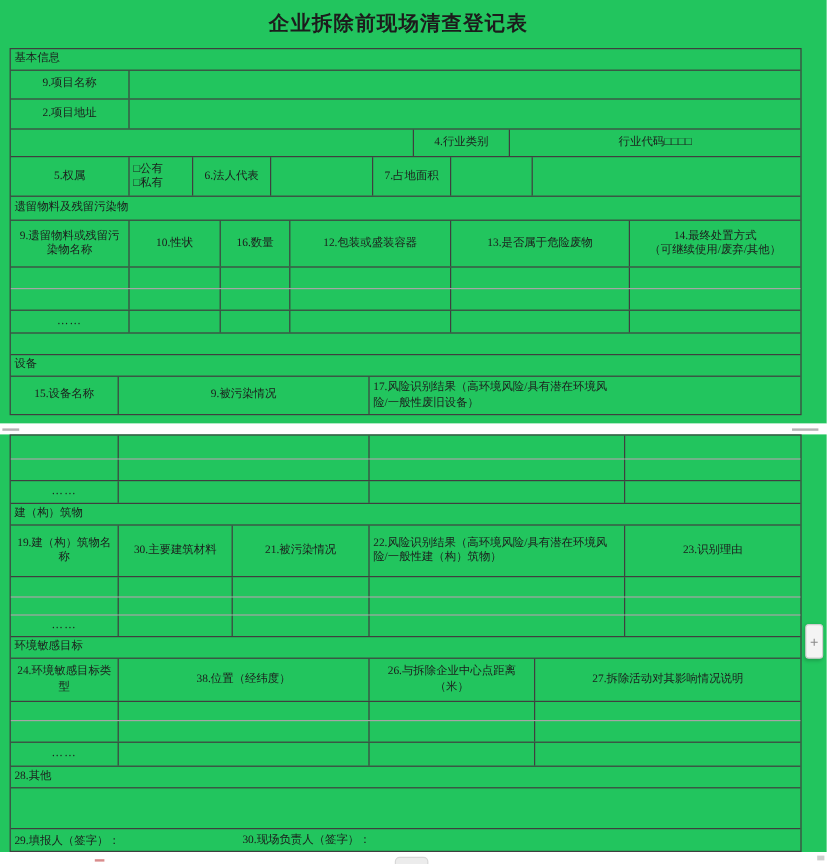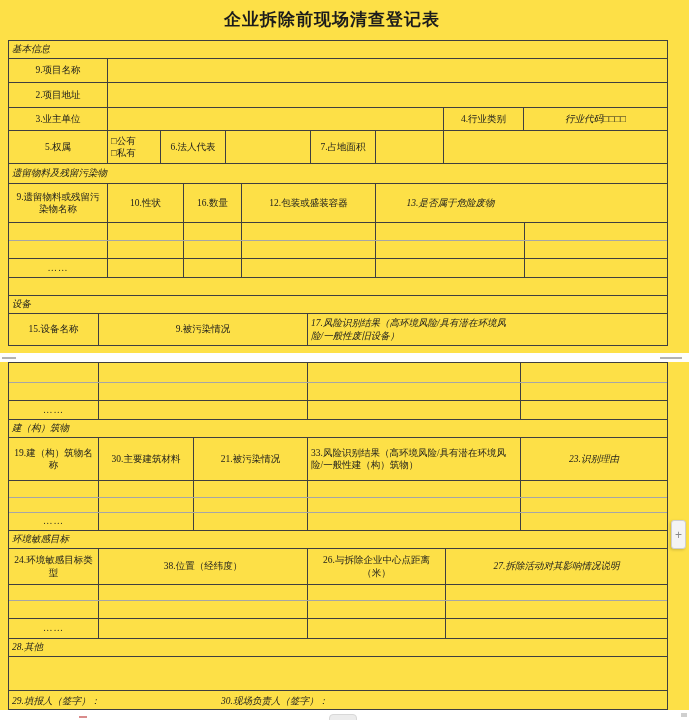--- a/index.html
+++ b/index.html
@@ -7,21 +7,21 @@
     --bdl:#a6a6a6;         
     --ink:#1c1c1c;
   }
   html,body{margin:0;padding:0;}
   body{
     width:689px;height:720px;overflow:hidden;position:relative;
     background:#ffffff;
     font-family:"Liberation Serif","DejaVu Serif",serif;
     color:var(--ink);
   }
-  .page{position:relative;width:689px;background:#fde047;}
+  .page{position:relative;width:689px;background:#22c55e;}
   .page1{height:353px;}
   .page2{height:348px;}
   .doc-title{
     position:absolute;top:8px;left:0;right:25px;
     text-align:center;font-size:17px;font-weight:700;
     font-family:"Liberation Sans","DejaVu Sans",sans-serif;
     letter-spacing:1px;
   }
   .tbl{
     position:absolute;left:8px;width:660px;
@@ -33,21 +33,21 @@
   .tbl2{top:0;}
   .tr{display:flex;border-bottom:1px solid var(--bd);box-sizing:border-box;}
   .tr.lt{border-bottom-color:var(--bdl);}
   .tr:last-child{border-bottom:none;}
   .td{
     border-right:1px solid var(--bd);
     box-sizing:border-box;
     display:flex;flex-direction:column;align-items:center;justify-content:center;
     text-align:center;padding:1px 3px;overflow:hidden;
   }
-  .td:last-child{border-right:none;font-style:italic;}
+  .td:last-child{border-right:none;}
   .td.left{align-items:flex-start;text-align:left;}
   .td.full{flex:1;}
   .seclabel{justify-content:center;align-items:flex-start;text-align:left;padding-left:3px;}
   
   .page-gap{position:relative;width:689px;height:9px;background:#fefefe;}
   .page-gap .dash{position:absolute;top:4px;height:2px;background:#b3b3b3;}
   .dash-left{left:2px;width:14px;}
   .dash-right{left:660px;width:22px;}
   
   .expand-btn{
@@ -61,21 +61,21 @@
   
   .bottom-strip{position:relative;width:689px;height:10px;background:#fff;}
   .next-page-pill{
     position:absolute;left:329px;top:4px;width:28px;height:12px;
     background:#ececec;border:1px solid #d8d8d8;border-radius:4px;box-sizing:border-box;
   }
   .red-tick{position:absolute;left:79px;top:6px;width:8px;height:2px;background:#d98c8c;}
   .corner-mark{position:absolute;left:681px;top:3px;width:6px;height:4px;background:#cfcfcf;}
   .two-line div{display:block;}
   .sign-cell{position:relative;justify-content:center;align-items:flex-start;text-align:left;padding-left:3px;}
-  .sign-second{position:absolute;left:212px;top:50%;transform:translateY(-50%);}
+  .sign-second{position:absolute;left:193px;top:50%;transform:translateY(-50%);}
   .dots{letter-spacing:1px;}
 </style>
 </head>
 <body>
 
 <div class="page page1">
   <div class="doc-title">企业拆除前现场清查登记表</div>
 
   <div class="tbl tbl1">
 
@@ -87,21 +87,20 @@
       <div class="td" style="width:99px">9.项目名称</div>
       <div class="td full"></div>
     </div>
 
     <div class="tr" style="height:25px">
       <div class="td" style="width:99px">2.项目地址</div>
       <div class="td full"></div>
     </div>
 
     <div class="tr" style="height:23px">
-      <div class="td" style="width:99px">3.业主单位</div>
       <div class="td" style="width:336px"></div>
       <div class="td" style="width:80px">4.行业类别</div>
       <div class="td full">行业代码□□□□</div>
     </div>
 
     <div class="tr" style="height:33px">
       <div class="td" style="width:99px">5.权属</div>
       <div class="td left" style="width:53px">
         <div>□公有</div>
         <div>□私有</div>
@@ -116,20 +115,24 @@
     <div class="tr" style="height:20px">
       <div class="td full seclabel">遗留物料及残留污染物</div>
     </div>
 
     <div class="tr" style="height:39px">
       <div class="td" style="width:99px">9.遗留物料或残留污染物名称</div>
       <div class="td" style="width:76px">10.性状</div>
       <div class="td" style="width:58px">16.数量</div>
       <div class="td" style="width:134px">12.包装或盛装容器</div>
       <div class="td" style="width:149px">13.是否属于危险废物</div>
+      <div class="td full two-line">
+        <div>14.最终处置方式</div>
+        <div>（可继续使用/废弃/其他）</div>
+      </div>
     </div>
 
     <div class="tr lt" style="height:18px">
       <div class="td" style="width:99px"></div>
       <div class="td" style="width:76px"></div>
       <div class="td" style="width:58px"></div>
       <div class="td" style="width:134px"></div>
       <div class="td" style="width:149px"></div>
       <div class="td full"></div>
     </div>
@@ -199,21 +202,21 @@
     </div>
 
     <div class="tr" style="height:18px">
       <div class="td full seclabel">建（构）筑物</div>
     </div>
 
     <div class="tr" style="height:43px">
       <div class="td" style="width:90px">19.建（构）筑物名称</div>
       <div class="td" style="width:95px">30.主要建筑材料</div>
       <div class="td" style="width:114px">21.被污染情况</div>
-      <div class="td left" style="width:213px">33.风险识别结果（高环境风险/具有潜在环境风险/一般性建（构）筑物）</div>
+      <div class="td left" style="width:213px">22.风险识别结果（高环境风险/具有潜在环境风险/一般性建（构）筑物）</div>
       <div class="td full">23.识别理由</div>
     </div>
 
     <div class="tr lt" style="height:17px">
       <div class="td" style="width:90px"></div>
       <div class="td" style="width:95px"></div>
       <div class="td" style="width:114px"></div>
       <div class="td" style="width:213px"></div>
       <div class="td full"></div>
     </div>

